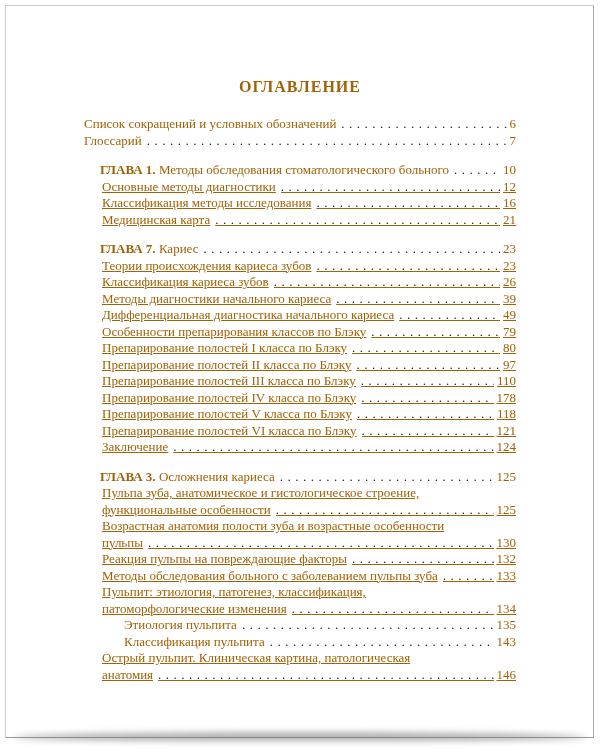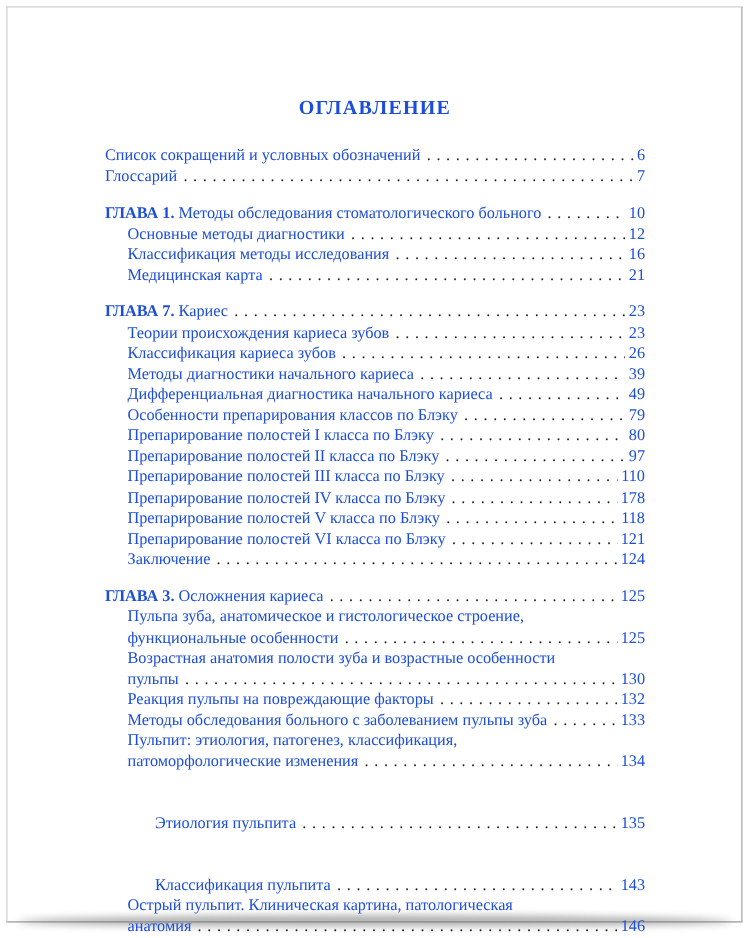--- a/index.html
+++ b/index.html
@@ -3,21 +3,21 @@
 <meta charset="utf-8">
 <style>
   html,body { margin:0; padding:0; background:#ffffff; }
   .page {
     position: relative;
     width: 600px;
     height: 750px;
     background: #ffffff;
     overflow: hidden;
     font-family: "Liberation Serif", "DejaVu Serif", serif;
-    color: #1d4ed8;
+    color: #a16207;
   }
   
   .scan-frame {
     position: absolute;
     left: 5px; top: 5px; right: 6px; bottom: 12px;
     border: 1px solid #cfcfcf;
     border-right: 1px solid #a8a8a8;
     border-bottom: 1px solid #9a9a9a;
     pointer-events: none;
   }
@@ -39,26 +39,26 @@
   }
   .title {
     text-align: center;
     font-weight: bold;
     font-size: 16px;
     letter-spacing: 1px;
     margin: 0 0 20px 0;
   }
   .toc { font-size: 13px; line-height: 16.5px; }
   .entry { }
-  .entry.section-start { margin-top: 13px; }
+  .entry.section-start { margin-top: 13px; margin-left: 16px; }
   .entry .row { display: flex; align-items: baseline; }
   .entry .label { white-space: nowrap; text-align: right; }
   .entry .label b { font-weight: bold; }
-  .lvl1 .row { padding-left: 18px; }
-  .lvl2 .row { padding-left: 40px; margin-top: 33px; }
+  .lvl1 .row { padding-left: 18px; text-decoration: underline; }
+  .lvl2 .row { padding-left: 40px; }
   .dots {
     flex: 1 1 auto;
     min-width: 8px;
     overflow: hidden;
     white-space: nowrap;
     margin: 0 3px 0 5px;
   }
   .dots::after {
     content: "......................................................................................................................................";
     letter-spacing: 4.5px;

